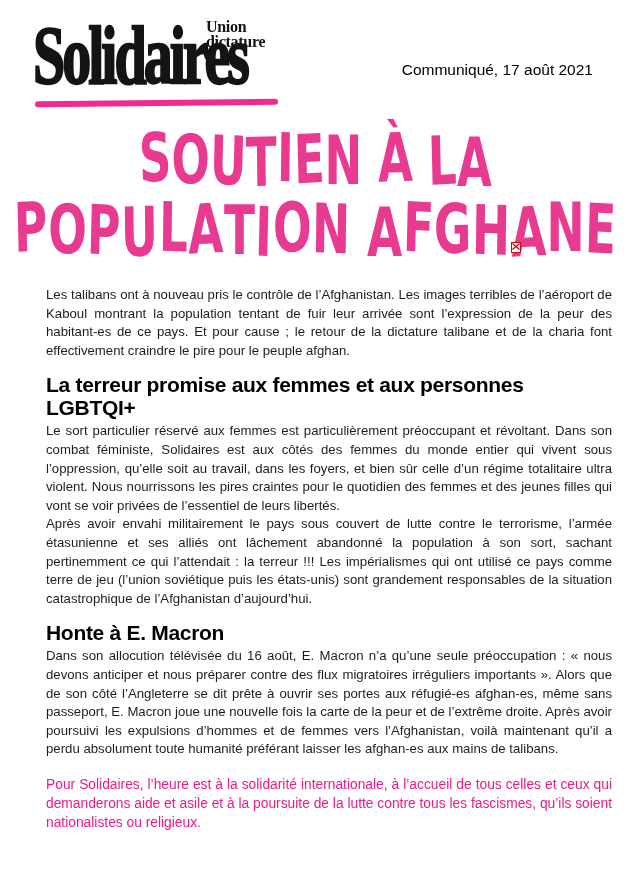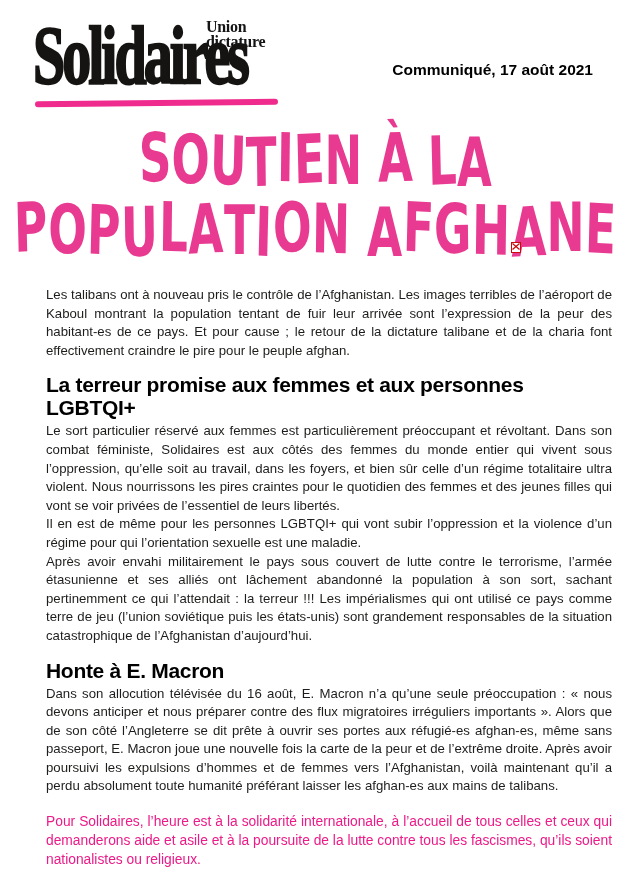--- a/index.html
+++ b/index.html
@@ -19,21 +19,21 @@
     position:absolute;left:206px;top:19px;width:86px;text-align:left;
     font-family:"Liberation Serif",serif;font-weight:700;font-size:16px;line-height:15px;
     color:#141414;letter-spacing:-0.3px;
   }
   .logo-underline{
     position:absolute;left:35px;top:100px;width:243px;height:6px;
     background:var(--underline-pink);border-radius:3px;transform:rotate(-0.6deg);
   }
   .date-line{
     position:absolute;right:38px;top:61px;
-    font-weight:700;font-size:15.5px;color:#000;white-space:nowrap;
+    font-weight:400;font-size:15.5px;color:#000;white-space:nowrap;
   }
   
   .title{position:absolute;left:0;top:127px;width:631px;text-align:center;color:var(--title-pink);}
   .hand{
     font-family:"DejaVu Sans",sans-serif;font-weight:700;white-space:pre;
   }
   .title-line1{font-size:45px;height:68px;line-height:68px;transform:scaleY(1.5);transform-origin:50% 50%;}
   .title-line2{font-size:45.5px;height:72px;line-height:72px;transform:scaleY(1.5);transform-origin:50% 50%;letter-spacing:0.5px;}
   .hand span{display:inline-block;white-space:pre;}
   
@@ -75,21 +75,20 @@
       <line x1="0.5" y1="0.5" x2="7.5" y2="6.5" stroke="#c90b0b" stroke-width="1.3"></line>
       <line x1="7.5" y1="0.5" x2="0.5" y2="6.5" stroke="#c90b0b" stroke-width="1.3"></line>
     </svg>
   </div>
 
   <div class="content">
     <p>Les talibans ont à nouveau pris le contrôle de l’Afghanistan. Les images terribles de l’aéroport de Kaboul montrant la population tentant de fuir leur arrivée sont l’expression de la peur des habitant-es de ce pays. Et pour cause ; le retour de la dictature talibane et de la charia font effectivement craindre le pire pour le peuple afghan.</p>
 
     <h2>La terreur promise aux femmes et aux personnes LGBTQI+</h2>
     <p>Le sort particulier réservé aux femmes est particulièrement préoccupant et révoltant. Dans son combat féministe, Solidaires est aux côtés des femmes du monde entier qui vivent sous l’oppression, qu’elle soit au travail, dans les foyers, et bien sûr celle d’un régime totalitaire ultra violent. Nous nourrissons les pires craintes pour le quotidien des femmes et des jeunes filles qui vont se voir privées de l’essentiel de leurs libertés.</p>
-    <p>Il en est de même pour les personnes LGBTQI+ qui vont subir l’oppression et la violence d’un régime pour qui l’orientation sexuelle est une maladie.</p>
 
     <p>Après avoir envahi militairement le pays sous couvert de lutte contre le terrorisme, l’armée étasunienne et ses alliés ont lâchement abandonné la population à son sort, sachant pertinemment ce qui l’attendait : la terreur !!! Les impérialismes qui ont utilisé ce pays comme terre de jeu (l’union soviétique puis les états-unis) sont grandement responsables de la situation catastrophique de l’Afghanistan d’aujourd’hui.</p>
 
     <h2>Honte à E. Macron</h2>
     <p>Dans son allocution télévisée du 16 août, E. Macron n’a qu’une seule préoccupation : « nous devons anticiper et nous préparer contre des flux migratoires irréguliers importants ». Alors que de son côté l’Angleterre se dit prête à ouvrir ses portes aux réfugié-es afghan-es, même sans passeport, E. Macron joue une nouvelle fois la carte de la peur et de l’extrême droite. Après avoir poursuivi les expulsions d’hommes et de femmes vers l’Afghanistan, voilà maintenant qu’il a perdu absolument toute humanité préférant laisser les afghan-es aux mains de talibans.</p>
 
     <p class="closing">Pour Solidaires, l’heure est à la solidarité internationale, à l’accueil de tous celles et ceux qui demanderons aide et asile et à la poursuite de la lutte contre tous les fascismes, qu’ils soient nationalistes ou religieux.</p>
   </div>
 
 </div>

